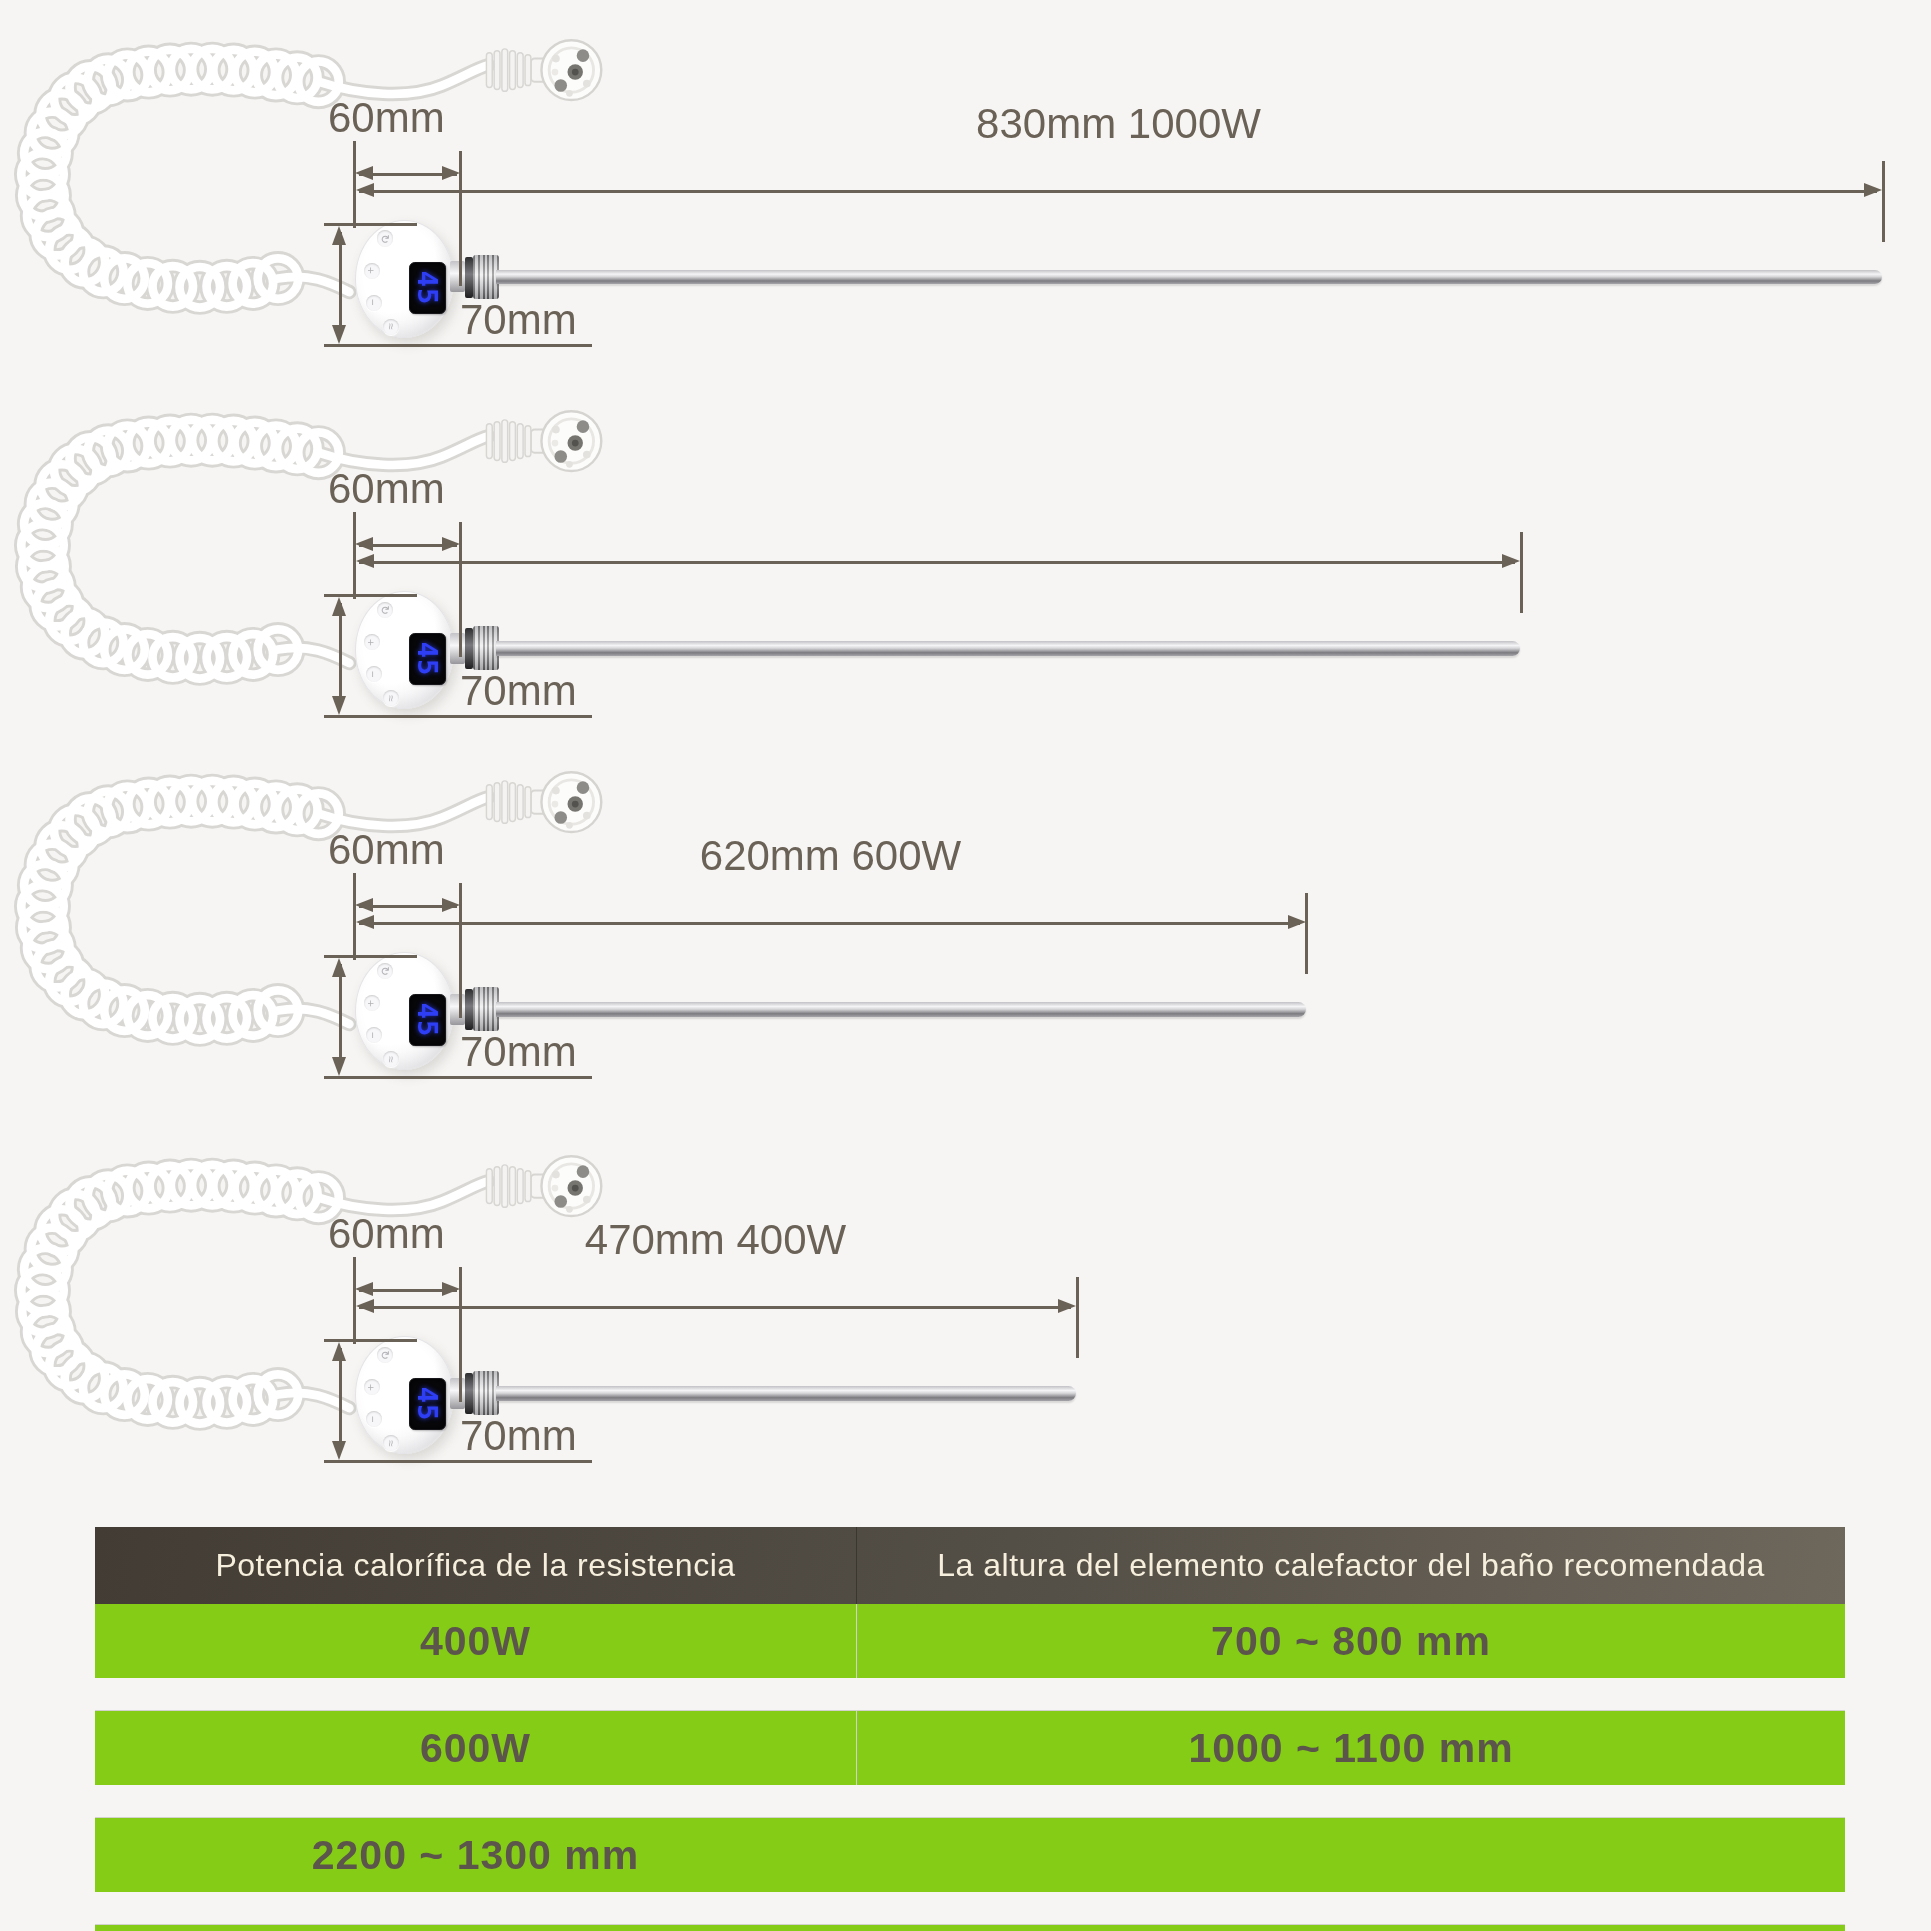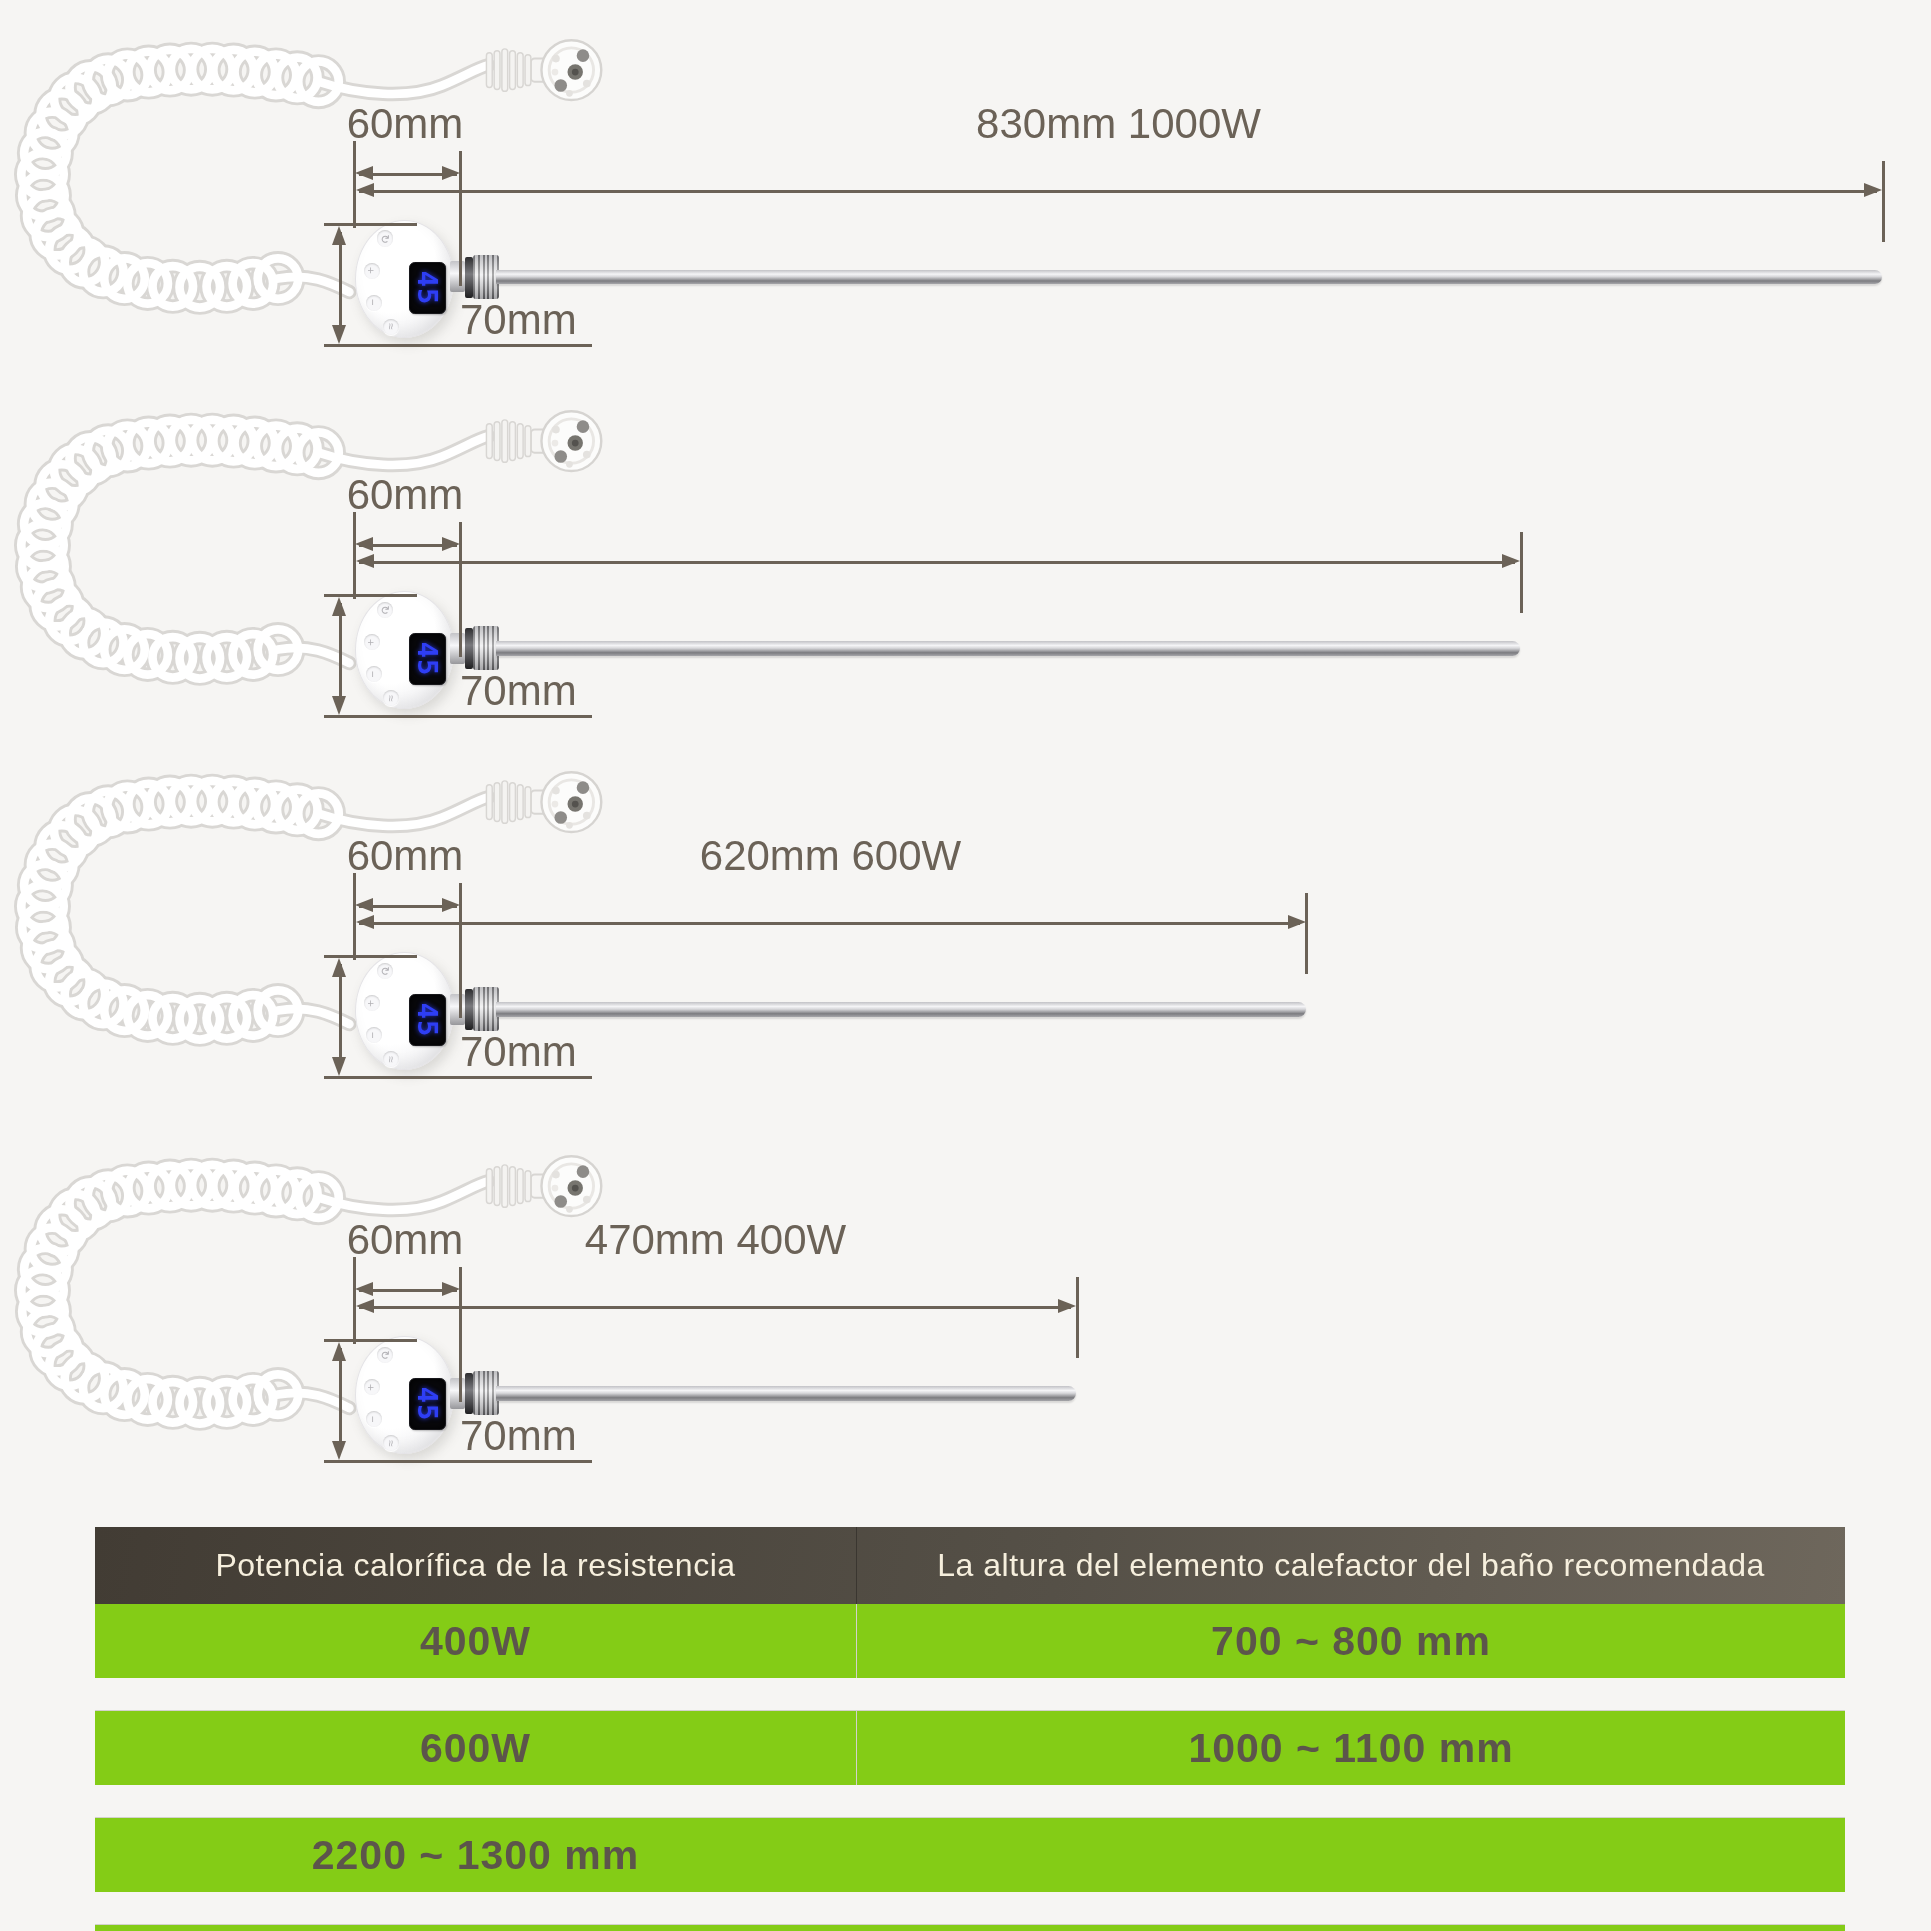--- a/index.html
+++ b/index.html
@@ -27,21 +27,21 @@
 
   .ext-left{left:353px;top:131px;width:2.9px;height:87px;}
   .ext-right{left:459px;top:141px;width:2.9px;height:135px;}
   .small-line{left:359px;top:163px;width:98px;height:2.9px;}
   .small-ah-l{left:355px;top:156px;}
   .small-ah-r{left:442px;top:156px;}
   .long-line{left:359px;top:180px;height:2.9px;}
   .long-ah-l{left:356px;top:173px;}
   .end-tick{top:151px;width:2.9px;height:81px;}
   .ah-end{top:173px;}
-  .offset-label{left:328px;top:91px;width:154px;text-align:center;}
+  .offset-label{left:328px;top:85px;width:154px;text-align:left;}
   .len-label{left:355px;top:91px;text-align:center;}
   .v-line{left:339px;top:222px;width:2.9px;height:102px;}
   .v-ah-u{left:332px;top:216px;}
   .v-ah-d{left:332px;top:315px;}
   .top-tick{left:324px;top:213px;width:93px;height:2.9px;}
   .bottom-tick{left:324px;top:334px;width:268px;height:2.9px;}
   .height-label{left:460px;top:287px;}
 
   
   .s1 .long-line{width:1518px}.s1 .ah-end{left:1864px}.s1 .end-tick{left:1882px}.s1 .len-label{width:1527px}.s1 .rod{width:1386px}

